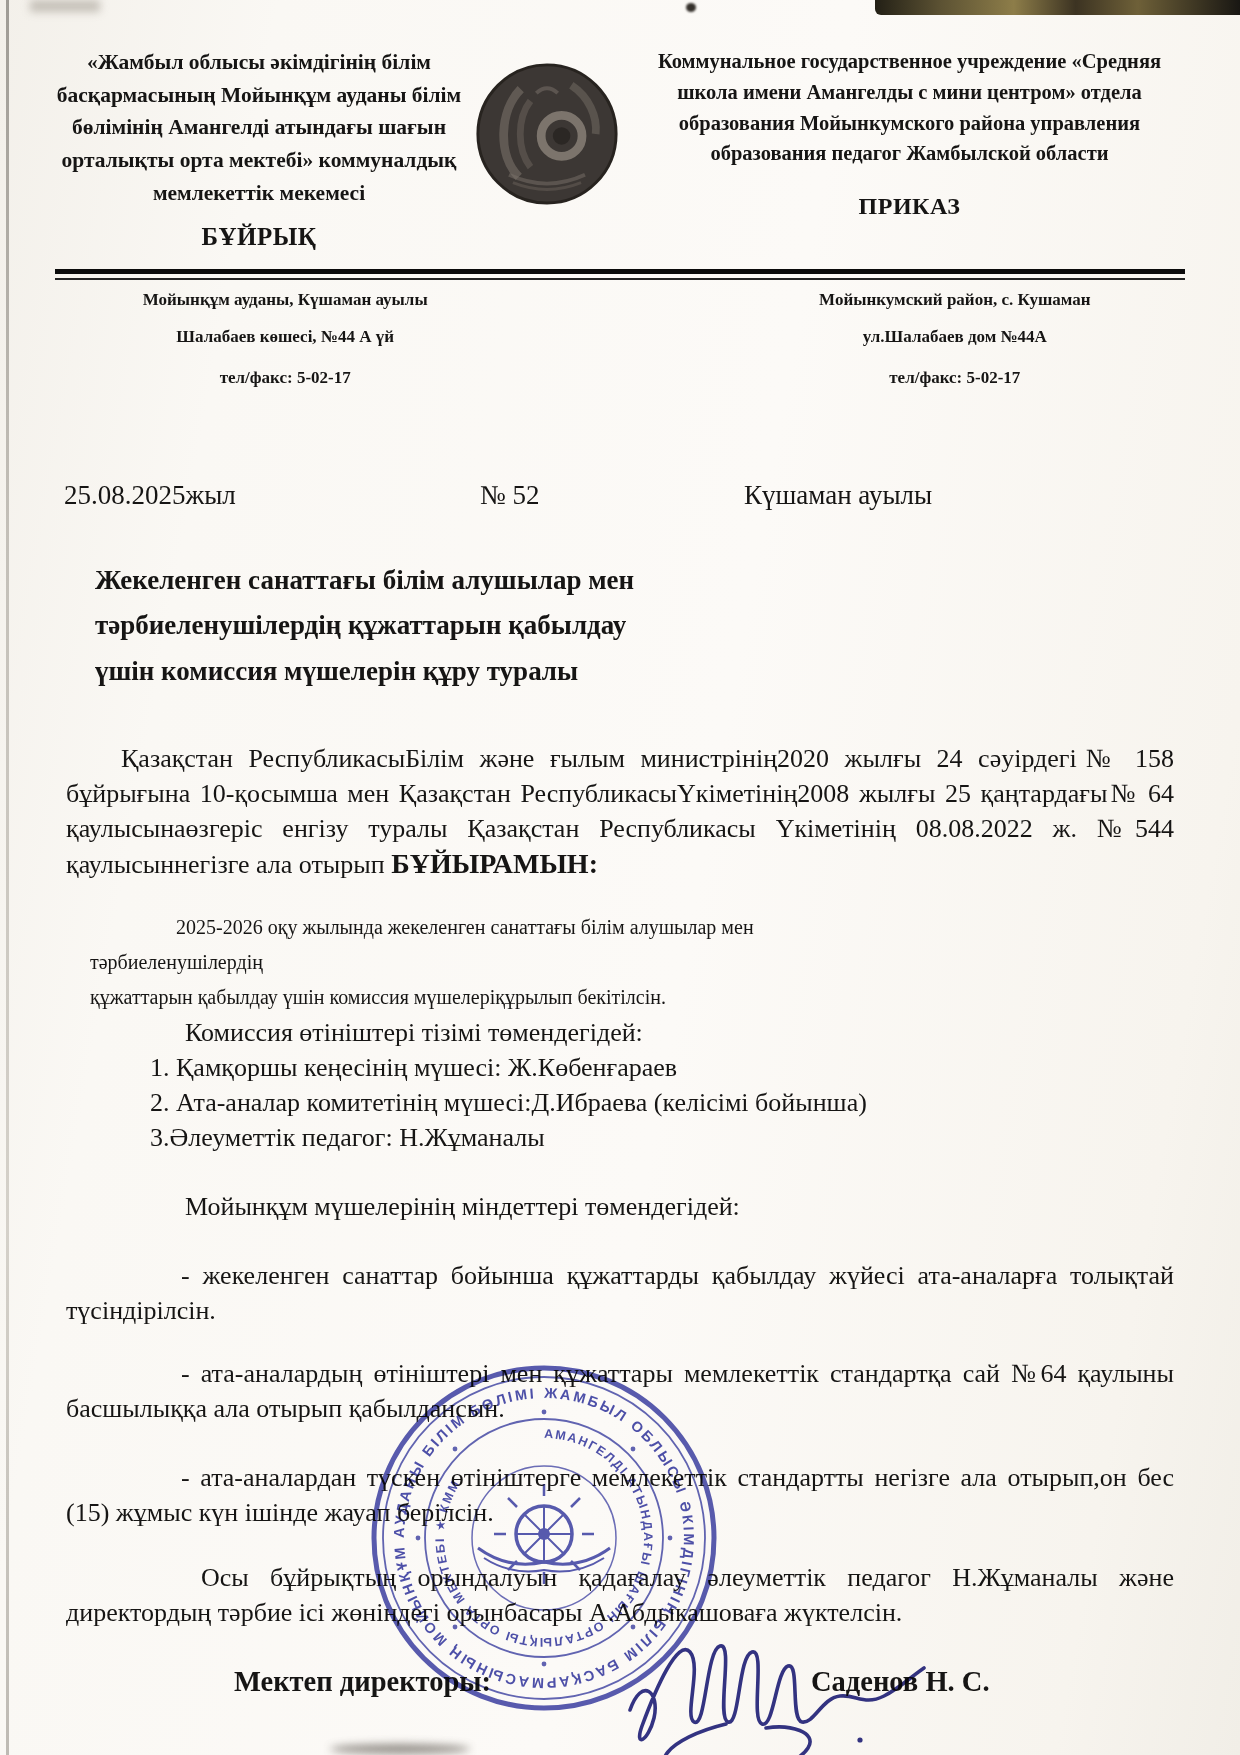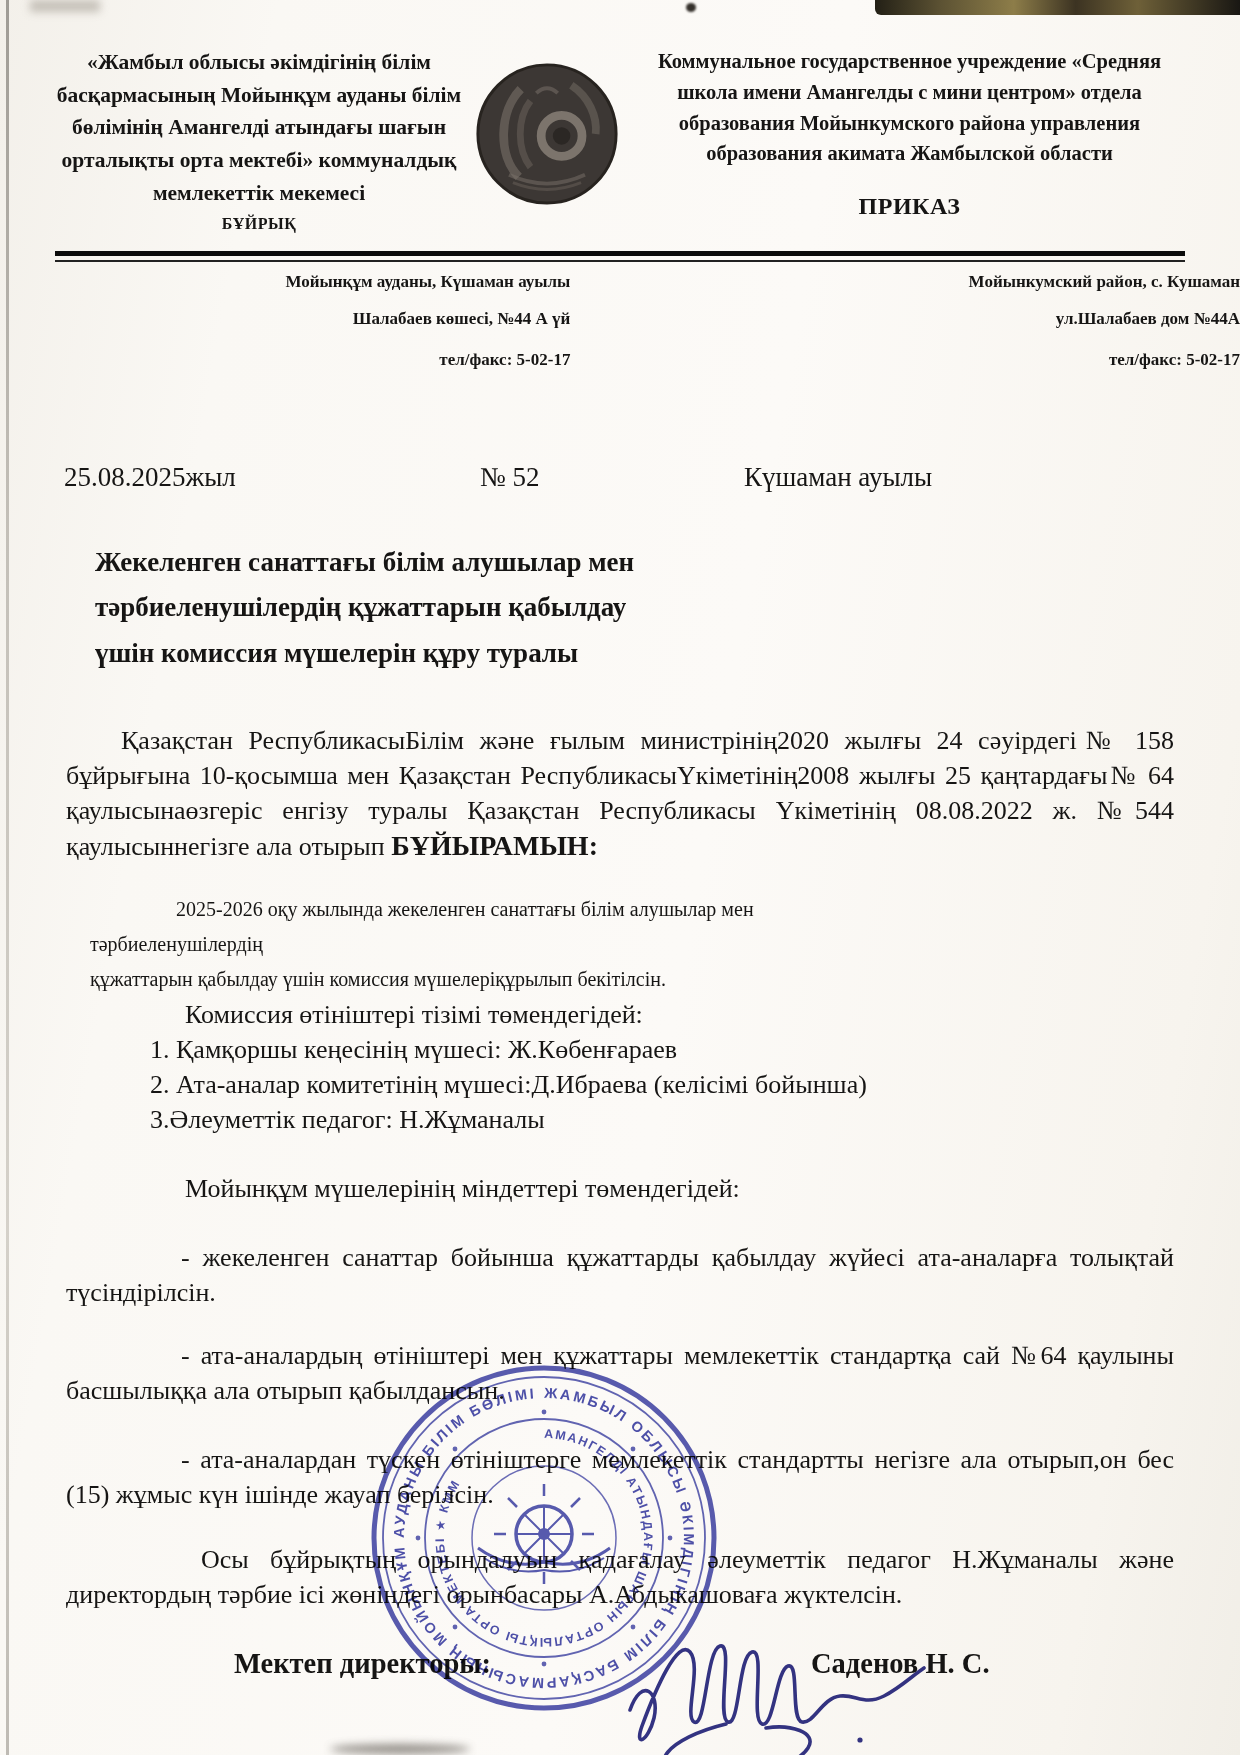--- a/index.html
+++ b/index.html
@@ -18,27 +18,27 @@
   .scan-corner{position:absolute;top:0;left:30px;width:70px;height:12px;background:#b9b4ab;filter:blur(4px);opacity:.8;}
   .scan-smudge{position:absolute;left:330px;top:1744px;width:140px;height:10px;border-radius:50%;
     background:#6f6a63;filter:blur(4px);opacity:.75;}
   
   .header{display:flex;padding:46px 52px 0 55px;}
   .h-left{width:408px;}
   .h-center{width:168px;display:flex;justify-content:center;align-items:flex-start;padding-top:14px;}
   .h-right{flex:1;}
   .org{font-size:21.5px;font-weight:bold;text-align:center;line-height:1.52;}
   .h-right .org{font-size:20.5px;line-height:1.5;}
-  .doctype{font-size:16px;font-weight:bold;text-align:center;margin-top:6px;letter-spacing:.5px;}
+  .doctype{font-size:25px;font-weight:bold;text-align:center;margin-top:14px;letter-spacing:.5px;}
   .h-right .doctype{margin-top:24px;font-size:24px;}
   
   .rule{margin:18px 55px 0 55px;height:4px;border-top:5px solid #0b0b0b;border-bottom:2px solid #222;}
   
   .addresses{display:flex;margin-top:10px;font-size:17px;font-weight:600;}
-  .addr{width:46%;text-align:right;}
+  .addr{width:46%;text-align:center;}
   .addr-right{margin-left:auto;}
   .addr .l2{margin-top:17px;}
   .addr .l3{margin-top:21px;}
   
   .meta-row{position:relative;height:42px;margin-top:92px;font-size:27px;}
   .meta-row .date{position:absolute;left:64px;}
   .meta-row .num{position:absolute;left:480px;}
   .meta-row .place{position:absolute;left:744px;}
   
   .title{margin:36px 0 0 95px;font-size:27px;font-weight:bold;line-height:1.67;}
@@ -90,21 +90,21 @@
         <path d="M58 42 C 44 60,44 92,58 110" stroke="#6d655e" stroke-width="7" fill="none" opacity=".5"></path>
         <path d="M100 26 C 118 38,127 58,125 76" stroke="#847c73" stroke-width="8" fill="none" opacity=".4"></path>
         <circle cx="90" cy="78" r="21" fill="none" stroke="#978e85" stroke-width="9" opacity=".7"></circle>
         <circle cx="90" cy="78" r="9" fill="#2b2724"></circle>
         <path d="M36 118 q39 18 78 0" stroke="#7a7269" stroke-width="4" fill="none" opacity=".5"></path>
         <path d="M40 126 q35 14 70 0" stroke="#6a625a" stroke-width="3" fill="none" opacity=".5"></path>
         <path d="M64 34 q11 -10 22 0" stroke="#8b837b" stroke-width="4" fill="none" opacity=".4"></path>
       </svg>
     </div>
     <div class="h-right">
-      <div class="org">Коммунальное государственное учреждение  «Средняя школа имени Амангелды с мини центром» отдела образования Мойынкумского района управления образования акимата Жамбылской области</div>
+      <div class="org">Коммунальное государственное учреждение  «Средняя школа имени Амангелды с мини центром» отдела образования Мойынкумского района управления образования педагог Жамбылской области</div>
       <div class="doctype">ПРИКАЗ</div>
     </div>
   </div>
 
   <div class="rule"></div>
 
   <div class="addresses">
     <div class="addr addr-left">
       <div class="l1">Мойынқұм ауданы, Күшаман ауылы</div>
       <div class="l2">Шалабаев  көшесі, №44 А үй</div>

